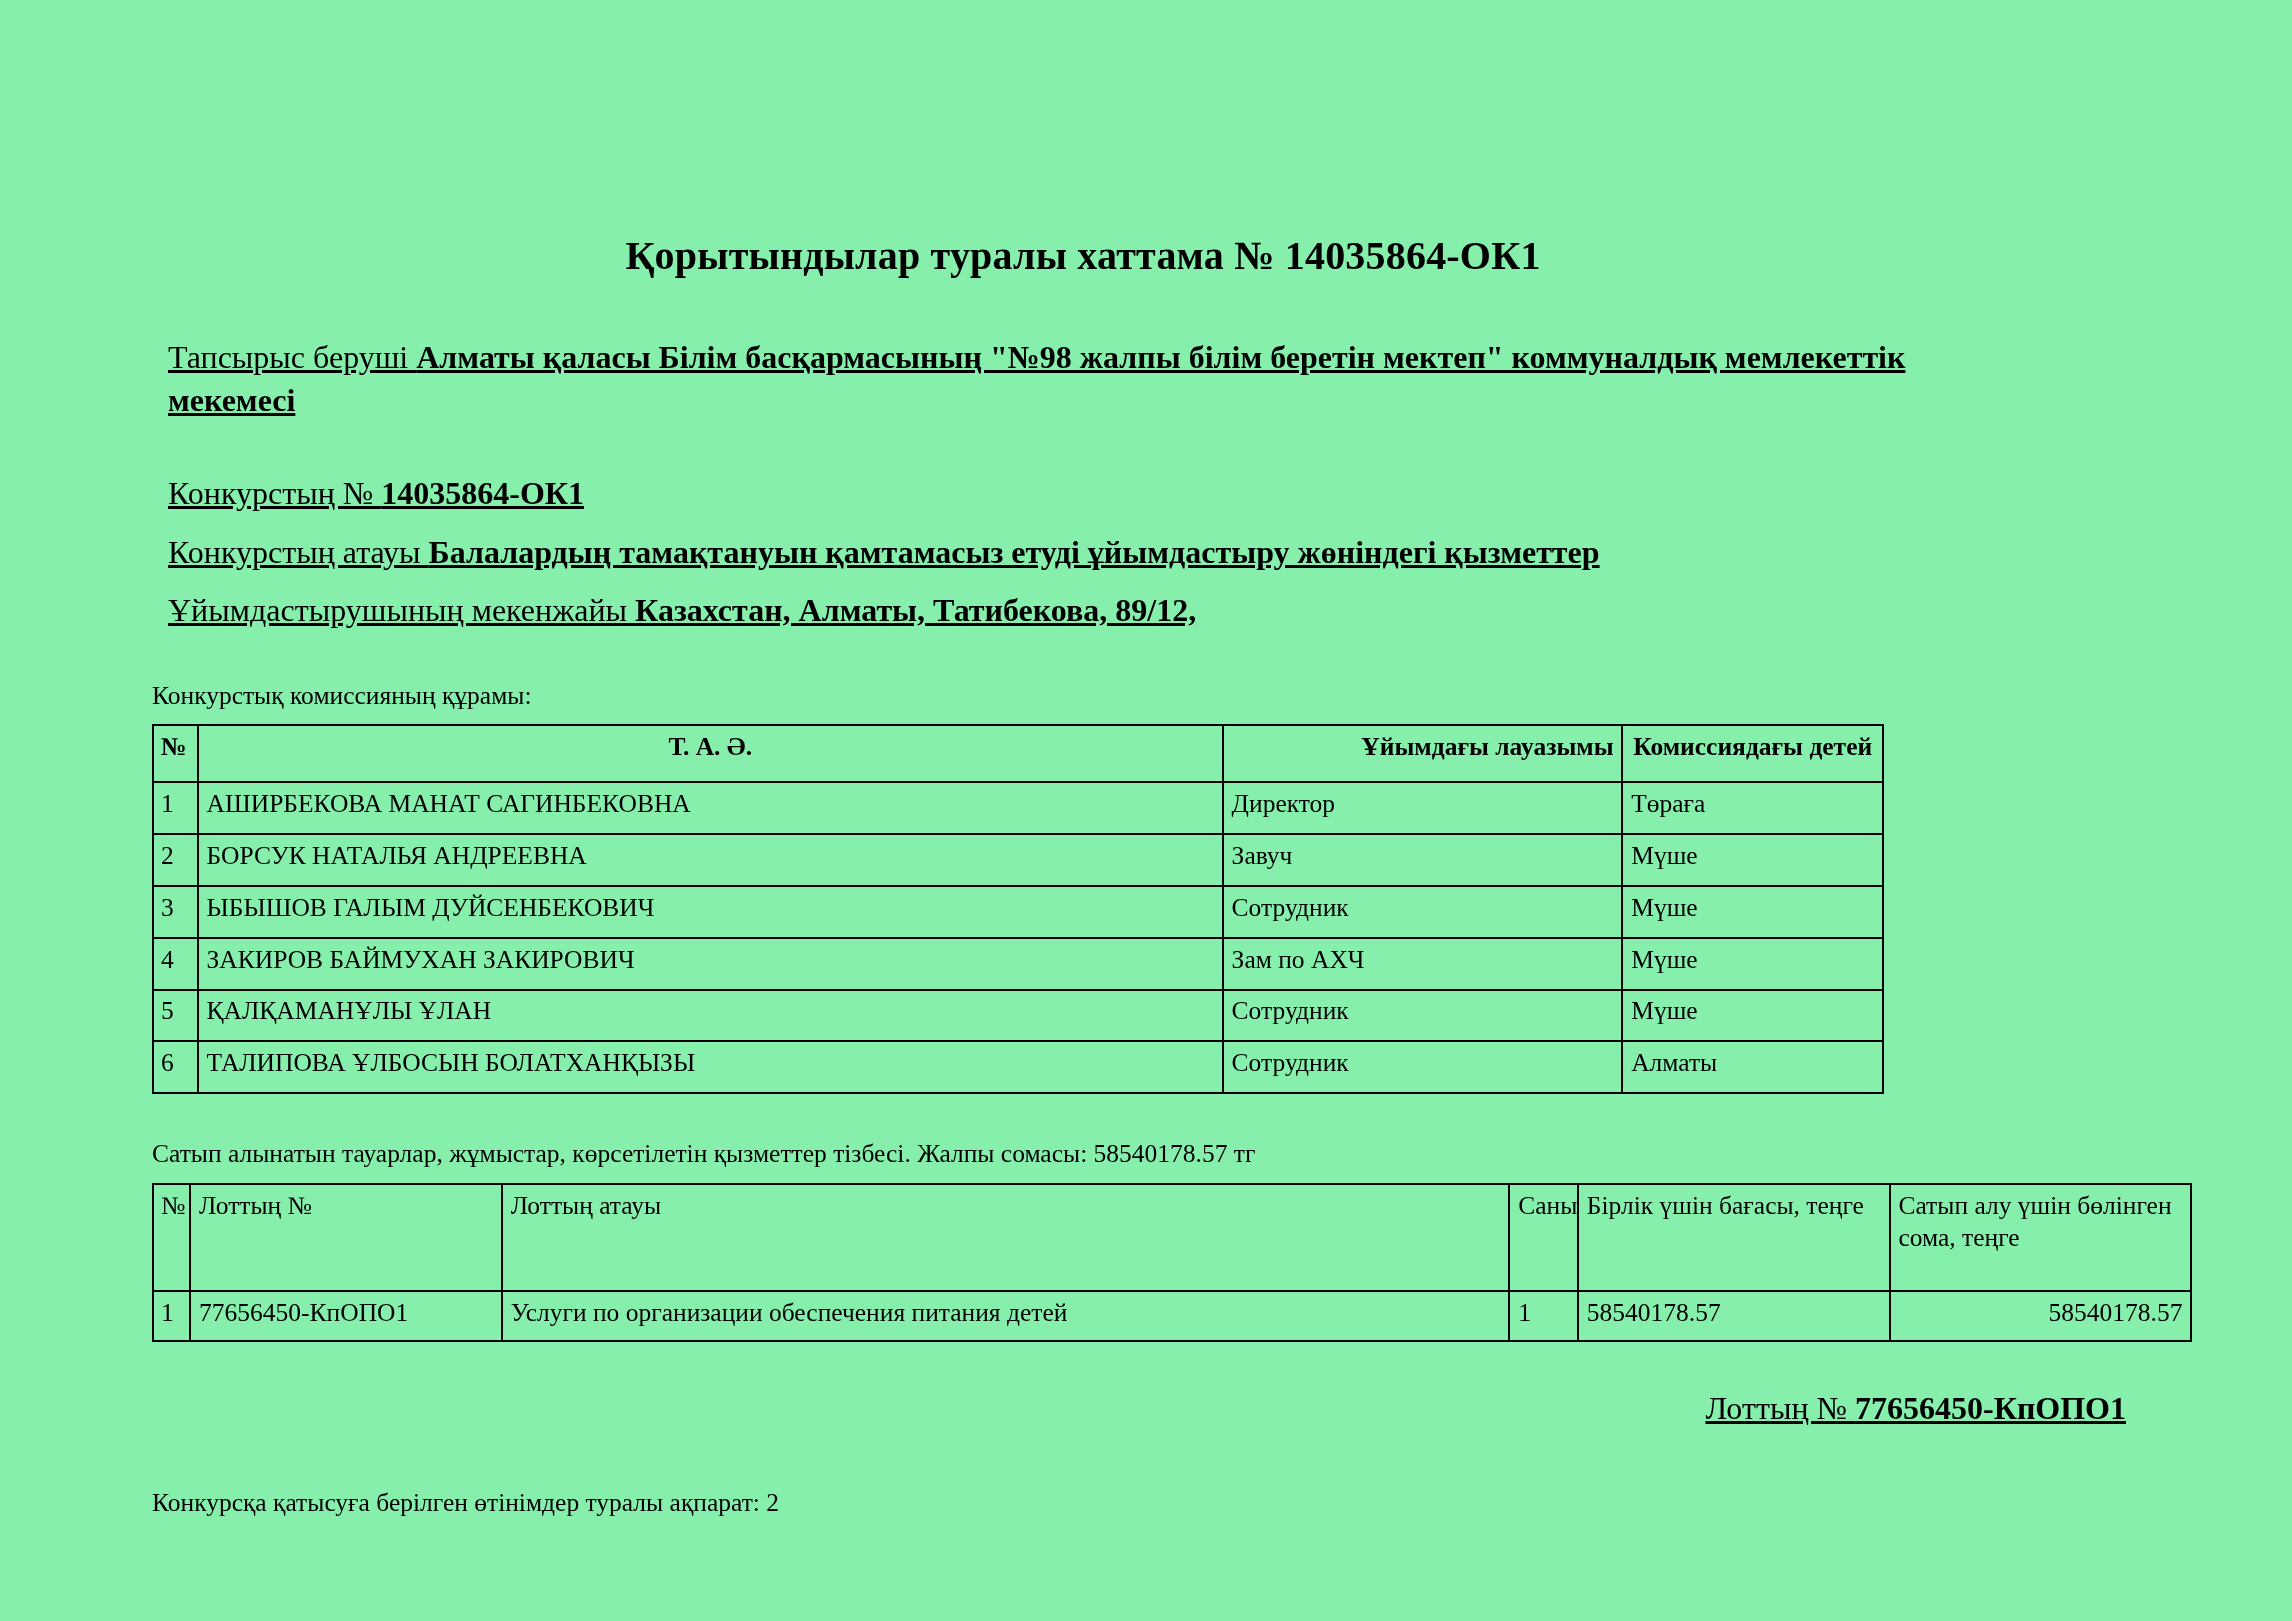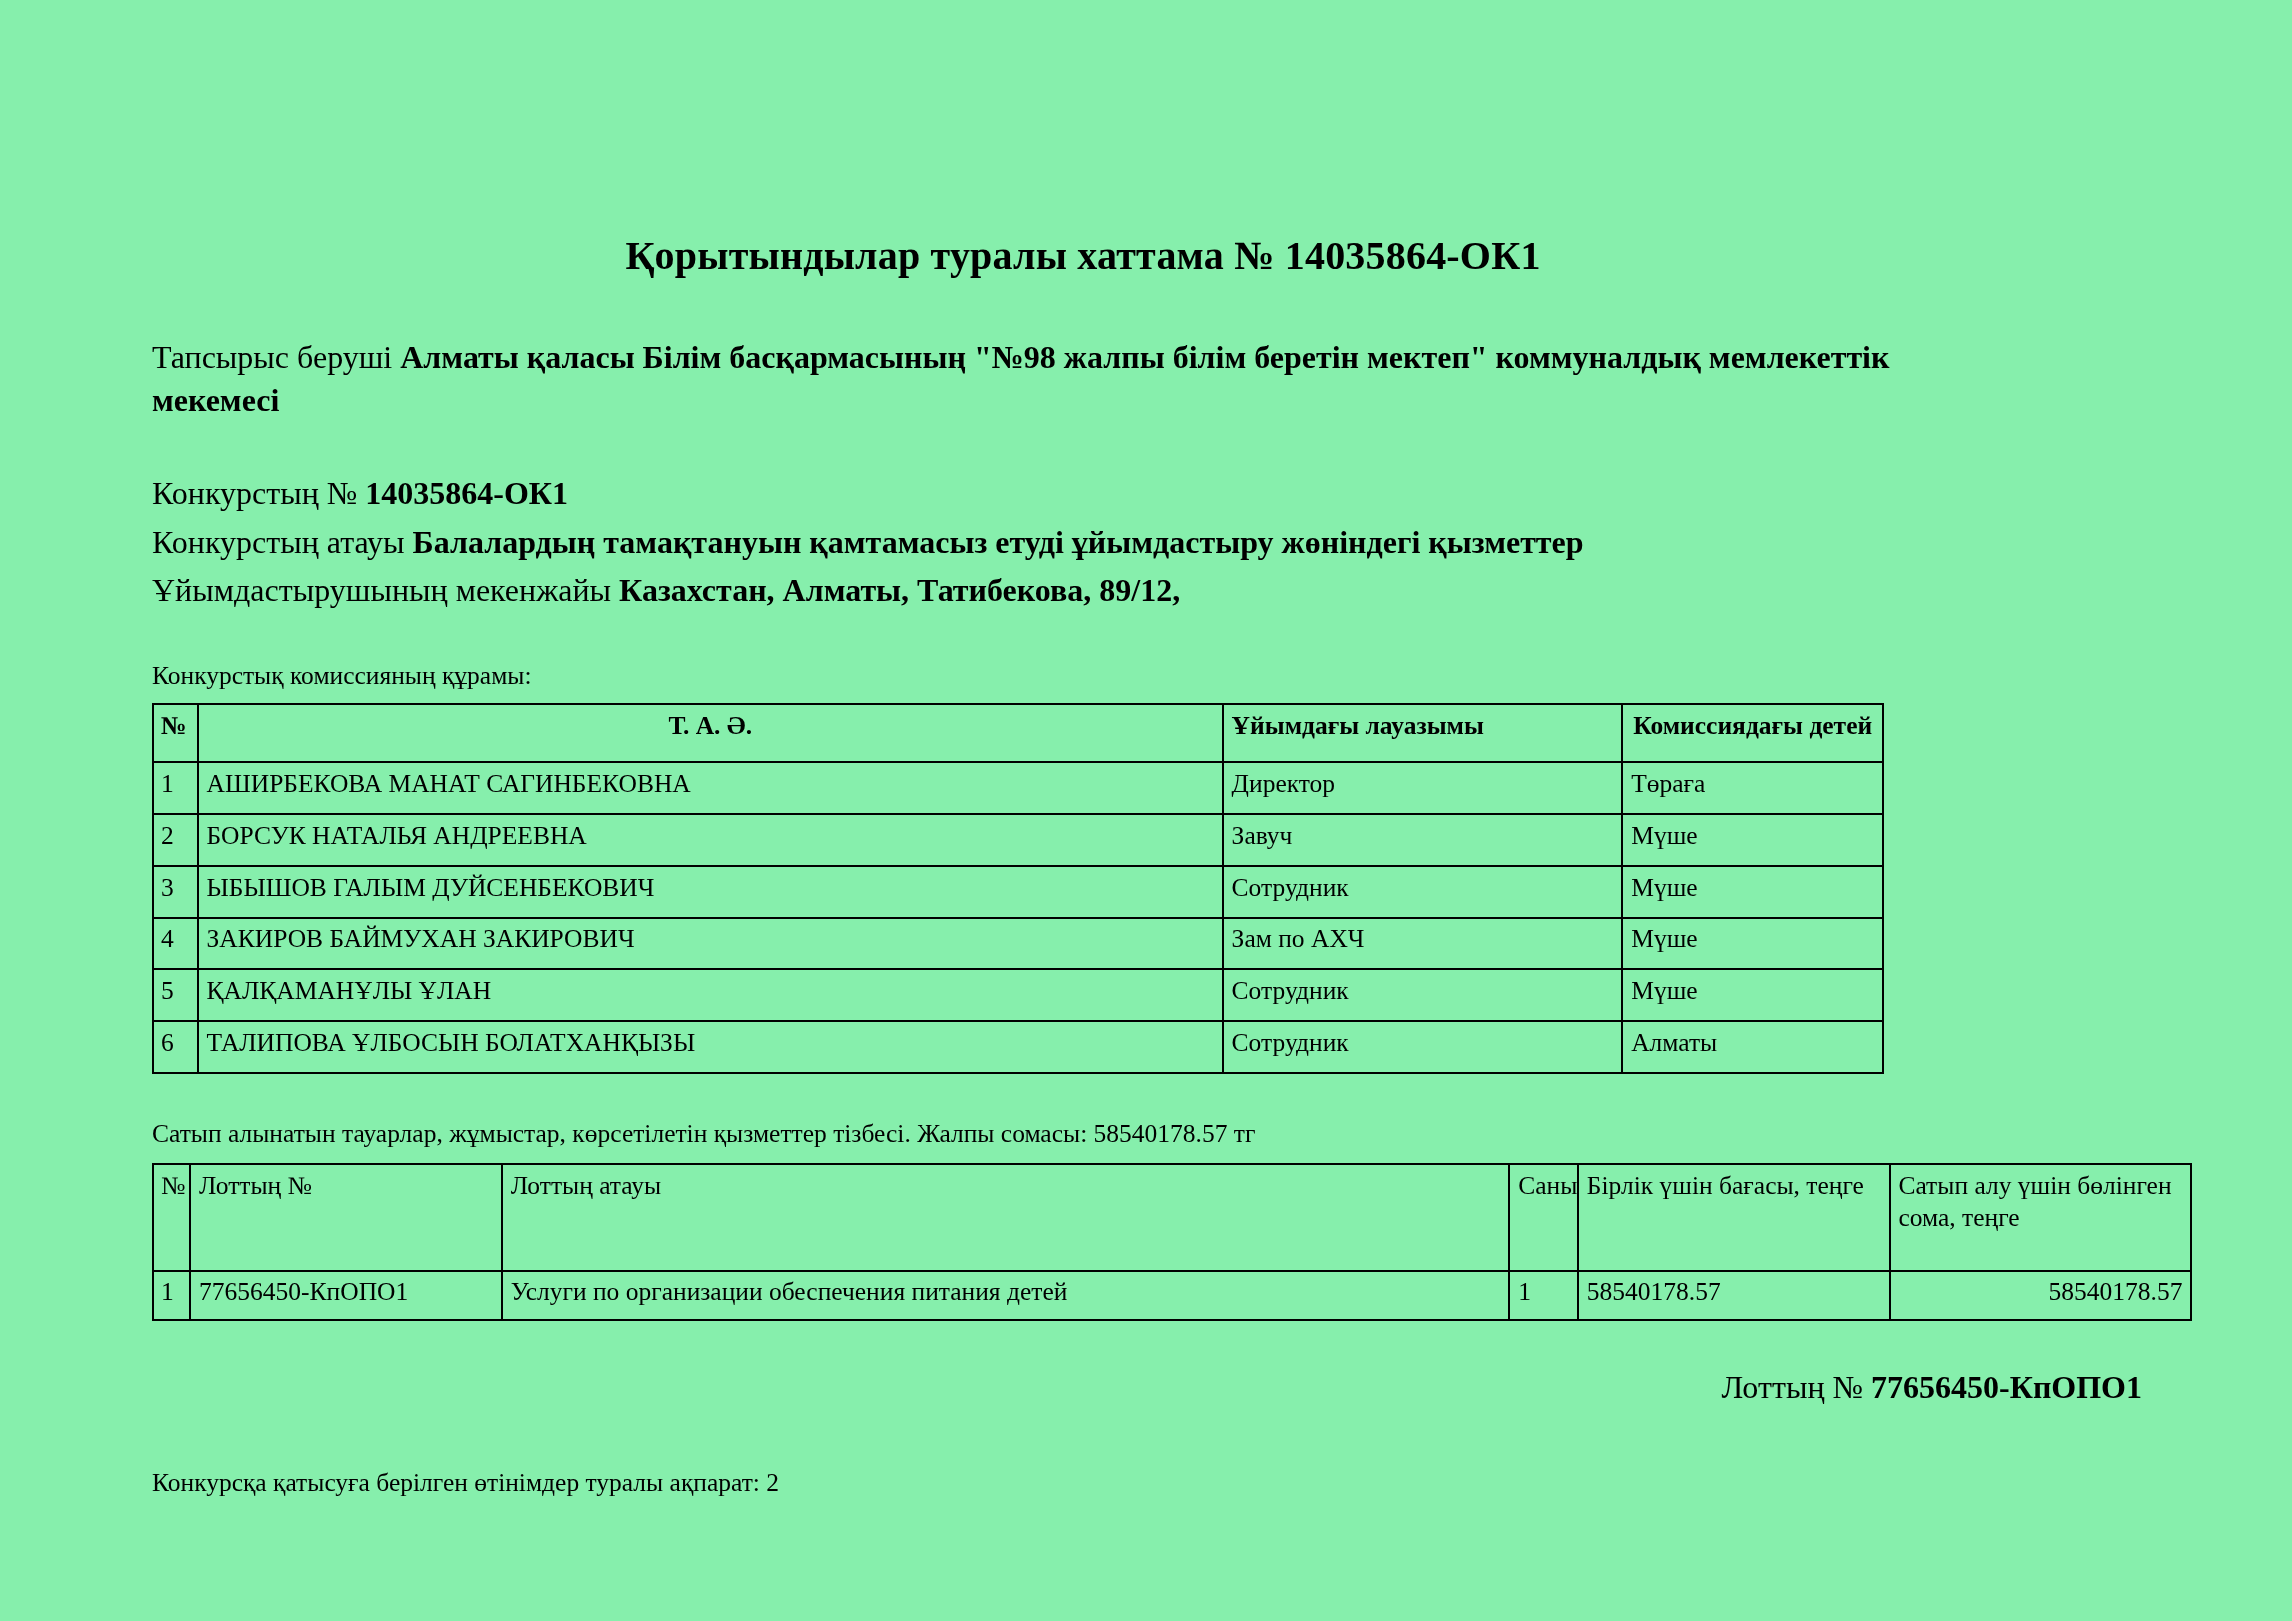--- a/index.html
+++ b/index.html
@@ -38,21 +38,22 @@
     margin: 0;
     padding-top: 231px;
     letter-spacing: 0.2px;
     width: 1862px;
   }
 
   
   .para {
     font-size: 32px;
     line-height: 1.33;
-    margin: 0;
+    margin: 16px;
+    text-decoration: underline;
   }
   .para.customer {
     margin-top: 55px;
     width: 1794px;
   }
   .block-konkurs {
     margin-top: 51px;
   }
   .block-konkurs .para {
     margin-bottom: 5.9px;
@@ -106,21 +107,21 @@
     font-weight: bold;
     height: 45px;
   }
   .tbl-commission th.c-num,
   .tbl-commission td.c-num {
     width: 33px;
     padding-left: 6.9px;
     padding-right: 2.9px;
   }
   .tbl-commission th.c-name { text-align: center; }
-  .tbl-commission th.c-pos  { text-align: left; border-radius: 23px; }
+  .tbl-commission th.c-pos  { text-align: right; border-radius: 23px; }
   .tbl-commission th.c-role { text-align: center; }
   .tbl-commission th.c-pos,
   .tbl-commission td.c-pos  { width: 382px; }
   .tbl-commission th.c-role,
   .tbl-commission td.c-role { width: 243px; }
   .tbl-commission td {
     height: 39px;
   }
 
   

